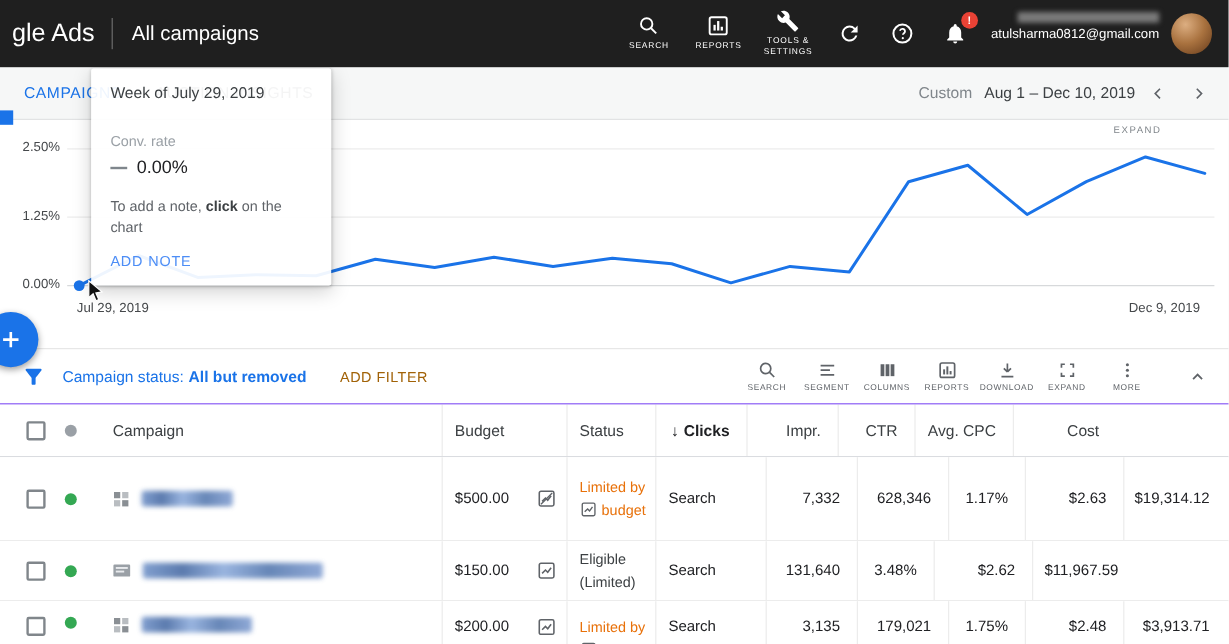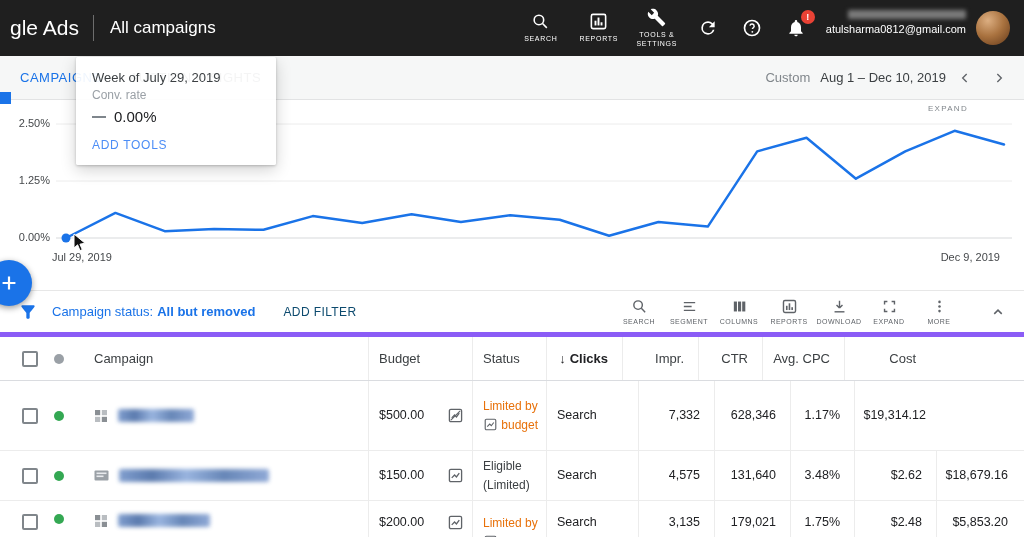--- a/index.html
+++ b/index.html
@@ -35,42 +35,42 @@
   .dr-chev{width:30px;height:30px;display:flex;align-items:center;justify-content:center;cursor:pointer;margin-left:4px}
   .dr-chev svg{width:16px;height:16px}
 
   
   .chart-sec{position:relative;height:190px;background:#fff}
   #chart-svg{position:absolute;left:0;top:0}
   .ytick{position:absolute;left:4px;width:46px;text-align:right;font-size:11px;color:#45484b}
   .yt0{top:17px}.yt1{top:74px}.yt2{top:131px}
   .expand-label{position:absolute;top:4px;right:56px;font-size:8px;letter-spacing:1.3px;color:#80868b;cursor:pointer}
   .xlabel{position:absolute;top:151px;font-size:11px;color:#45484b}
-  .xlabel.start{left:52px}
+  .xlabel.start{left:64px}
   .xlabel.end{right:24px}
   .fab{position:absolute;left:-14px;top:160px;width:46px;height:46px;border-radius:50%;background:#1a73e8;box-shadow:0 2px 6px rgba(0,0,0,.4);display:flex;align-items:center;justify-content:center;z-index:6;cursor:pointer}
   .cursor{position:absolute;left:73px;top:133px;z-index:7}
 
   
   .tooltip{position:absolute;left:76px;top:-43px;width:200px;background:rgba(255,255,255,.93);box-shadow:0 1px 3px rgba(0,0,0,.22),0 5px 16px rgba(0,0,0,.18);border-radius:2px;padding:13px 16px 13px;z-index:5}
   .tt-title{font-size:13px;color:#3c4043}
-  .tt-metric{font-size:12px;color:#9aa0a6;margin-top:3px}
+  .tt-metric{font-size:12px;color:#9aa0a6;margin-top:26px}
   .tt-valrow{display:flex;align-items:center;margin-top:6px}
   .tt-dash{width:14px;height:2px;background:#7f868c;margin-right:8px}
   .tt-value{font-size:15px;color:#202124}
   .tt-note{font-size:12px;color:#5f6368;margin-top:16px;line-height:1.4}
   .tt-note b{font-weight:700;color:#3c4043}
   .tt-action{font-size:12px;color:#4c8df6;font-weight:500;letter-spacing:.7px;margin-top:13px;cursor:pointer}
 
   
-  .filterbar{height:47px;display:flex;align-items:center;background:#fff;border-top:1px solid #e7e7e7;border-bottom:5px solid #8b5cf6;padding:0 8px 0 18px;position:relative;z-index:1}
+  .filterbar{height:47px;display:flex;align-items:center;background:#fff;border-top:1px solid #e7e7e7;border-bottom:1px solid #8b5cf6;padding:0 8px 0 18px;position:relative;z-index:1}
   .funnel{width:20px;height:20px;margin-right:14px;flex:none}
   .fb-status{font-size:13px;color:#1a73e8;cursor:pointer;white-space:nowrap}
   .fb-status .val{font-weight:700;margin-left:4px}
-  .fb-addfilter{font-size:12px;font-weight:500;letter-spacing:.4px;color:#0c4a6e;margin-left:28px;cursor:pointer;white-space:nowrap}
+  .fb-addfilter{font-size:12px;font-weight:500;letter-spacing:.4px;color:#a16207;margin-left:28px;cursor:pointer;white-space:nowrap}
   .fb-tools{display:flex;align-items:center;margin-left:auto}
   .fb-tool{width:50px;display:flex;flex-direction:column;align-items:center;cursor:pointer}
   .fb-tool svg{width:17px;height:17px}
   .fb-tool .lbl{font-size:7px;letter-spacing:.5px;margin-top:3px;color:#5f6368;white-space:nowrap}
   .fb-collapse{width:36px;height:36px;display:flex;align-items:center;justify-content:center;margin-left:16px;cursor:pointer}
   .fb-collapse svg{width:18px;height:18px}
 
   
   .table{font-size:12.5px;color:#202124;background:#fff}
   .trow{display:flex;align-items:center;border-bottom:1px solid #ececec;background:#fff}
@@ -203,21 +203,22 @@
     <div class="xlabel start">Jul 29, 2019</div>
     <div class="xlabel end">Dec 9, 2019</div>
 
     <div class="tooltip">
       <div class="tt-title">Week of July 29, 2019</div>
       <div class="tt-metric">Conv. rate</div>
       <div class="tt-valrow">
         <span class="tt-dash"></span>
         <span class="tt-value">0.00%</span>
       </div>
-      <div class="tt-action">ADD TOOLS</div>
+      <div class="tt-note"><span>To add a note, </span><b>click</b><span> on the chart</span></div>
+      <div class="tt-action">ADD NOTE</div>
     </div>
 
     <svg class="cursor" width="14" height="20" viewBox="0 0 14 20">
       <path d="M1 1v14l3.6-3.2L7 17.6l2.3-1-2.4-5.4L12 10.2z" fill="#111" stroke="#fff" stroke-width="1"></path>
     </svg>
 
     <div class="fab">
       <svg viewBox="0 0 24 24" width="22" height="22">
           <path d="M12 5v14M5 12h14" stroke="#fff" stroke-width="2.4"></path>
         </svg>
@@ -370,20 +371,23 @@
         </div>
       <div class="cell num c-clicks">
           <span>7,332</span>
         </div>
       <div class="cell num c-impr">
           <span>628,346</span>
         </div>
       <div class="cell num c-ctr">
           <span>1.17%</span>
         </div>
+      <div class="cell num c-cpc">
+          <span>$2.63</span>
+        </div>
       <div class="cell num c-cost">
           <span>$19,314.12</span>
         </div>
     </div>
 
     <div class="trow row-r2">
       <div class="cell c-check">
           <div class="checkbox"></div>
         </div>
       <div class="cell c-dot">
@@ -408,34 +412,31 @@
       </div>
       <div class="cell c-status">
         <span class="status-text eligible">
           <span>Eligible</span>
           <span>(Limited)</span>
         </span>
       </div>
       <div class="cell c-type">
           <span>Search</span>
         </div>
-      <div class="cell num c-clicks">
-          <span>4,575</span>
-        </div>
       <div class="cell num c-impr">
           <span>131,640</span>
         </div>
       <div class="cell num c-ctr">
           <span>3.48%</span>
         </div>
       <div class="cell num c-cpc">
           <span>$2.62</span>
         </div>
       <div class="cell num c-cost">
-          <span>$18,679.16</span>
+          <span>$11,967.59</span>
         </div>
     </div>
 
     <div class="trow row-r3">
       <div class="cell c-check">
           <div class="checkbox"></div>
         </div>
       <div class="cell c-dot">
           <div class="dot green"></div>
         </div>
@@ -476,18 +477,18 @@
       <div class="cell num c-impr">
           <span>179,021</span>
         </div>
       <div class="cell num c-ctr">
           <span>1.75%</span>
         </div>
       <div class="cell num c-cpc">
           <span>$2.48</span>
         </div>
       <div class="cell num c-cost">
-          <span>$5,853.20</span>
+          <span>$3,913.71</span>
         </div>
     </div>
 
   </div>
 </div>
 
 </body></html>

